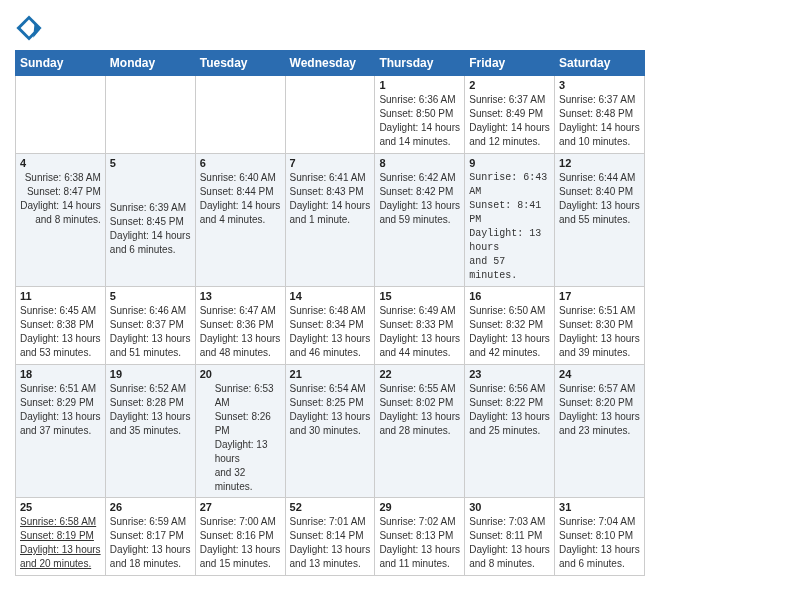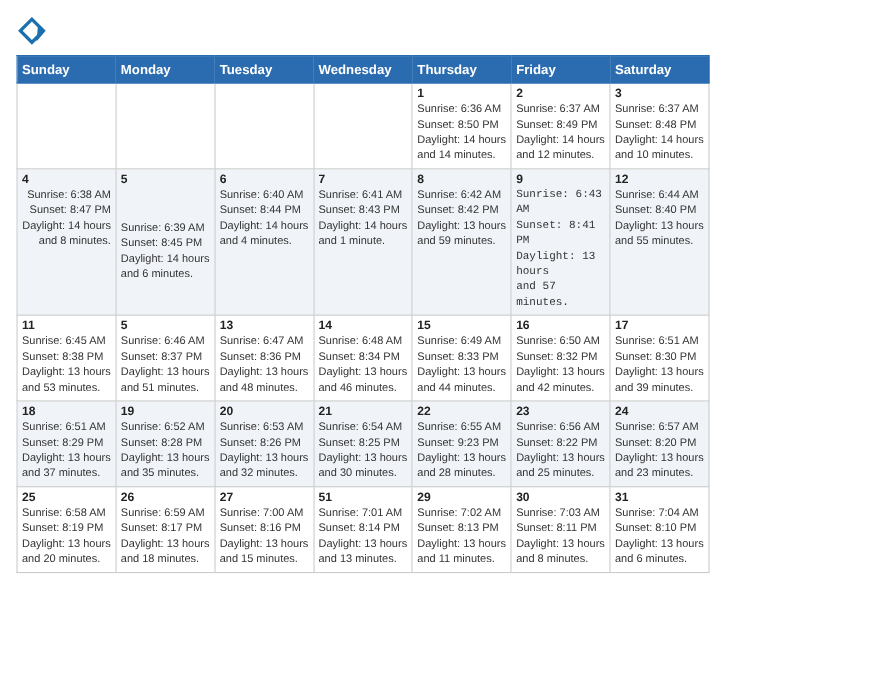--- a/index.html
+++ b/index.html
@@ -273,36 +273,36 @@
           </td>
           <td>
             <div class="day-num">19</div>
             <div class="day-info" style="white-space: pre-line;">Sunrise: 6:52 AM
 Sunset: 8:28 PM
 Daylight: 13 hours
 and 35 minutes.</div>
           </td>
           <td>
             <div class="day-num">20</div>
-            <div class="day-info" style="white-space: pre-line;">Sunrise: 6:53 AM
+            <div class="day-info" style="white-space: pre-line; margin-left: 15px;">Sunrise: 6:53 AM
 Sunset: 8:26 PM
 Daylight: 13 hours
 and 32 minutes.</div>
           </td>
           <td>
             <div class="day-num">21</div>
             <div class="day-info" style="white-space: pre-line;">Sunrise: 6:54 AM
 Sunset: 8:25 PM
 Daylight: 13 hours
 and 30 minutes.</div>
           </td>
           <td>
             <div class="day-num">22</div>
             <div class="day-info" style="white-space: pre-line;">Sunrise: 6:55 AM
-Sunset: 9:23 PM
+Sunset: 8:02 PM
 Daylight: 13 hours
 and 28 minutes.</div>
           </td>
           <td>
             <div class="day-num">23</div>
             <div class="day-info" style="white-space: pre-line;">Sunrise: 6:56 AM
 Sunset: 8:22 PM
 Daylight: 13 hours
 and 25 minutes.</div>
           </td>
@@ -310,41 +310,41 @@
             <div class="day-num">24</div>
             <div class="day-info" style="white-space: pre-line;">Sunrise: 6:57 AM
 Sunset: 8:20 PM
 Daylight: 13 hours
 and 23 minutes.</div>
           </td>
         </tr>
         <tr>
           <td>
             <div class="day-num">25</div>
-            <div class="day-info" style="white-space: pre-line;">Sunrise: 6:58 AM
+            <div class="day-info" style="white-space: pre-line; text-decoration: underline;">Sunrise: 6:58 AM
 Sunset: 8:19 PM
 Daylight: 13 hours
 and 20 minutes.</div>
           </td>
           <td>
             <div class="day-num">26</div>
             <div class="day-info" style="white-space: pre-line;">Sunrise: 6:59 AM
 Sunset: 8:17 PM
 Daylight: 13 hours
 and 18 minutes.</div>
           </td>
           <td>
             <div class="day-num">27</div>
             <div class="day-info" style="white-space: pre-line;">Sunrise: 7:00 AM
 Sunset: 8:16 PM
 Daylight: 13 hours
 and 15 minutes.</div>
           </td>
           <td>
-            <div class="day-num">51</div>
+            <div class="day-num">52</div>
             <div class="day-info" style="white-space: pre-line;">Sunrise: 7:01 AM
 Sunset: 8:14 PM
 Daylight: 13 hours
 and 13 minutes.</div>
           </td>
           <td>
             <div class="day-num">29</div>
             <div class="day-info" style="white-space: pre-line;">Sunrise: 7:02 AM
 Sunset: 8:13 PM
 Daylight: 13 hours

